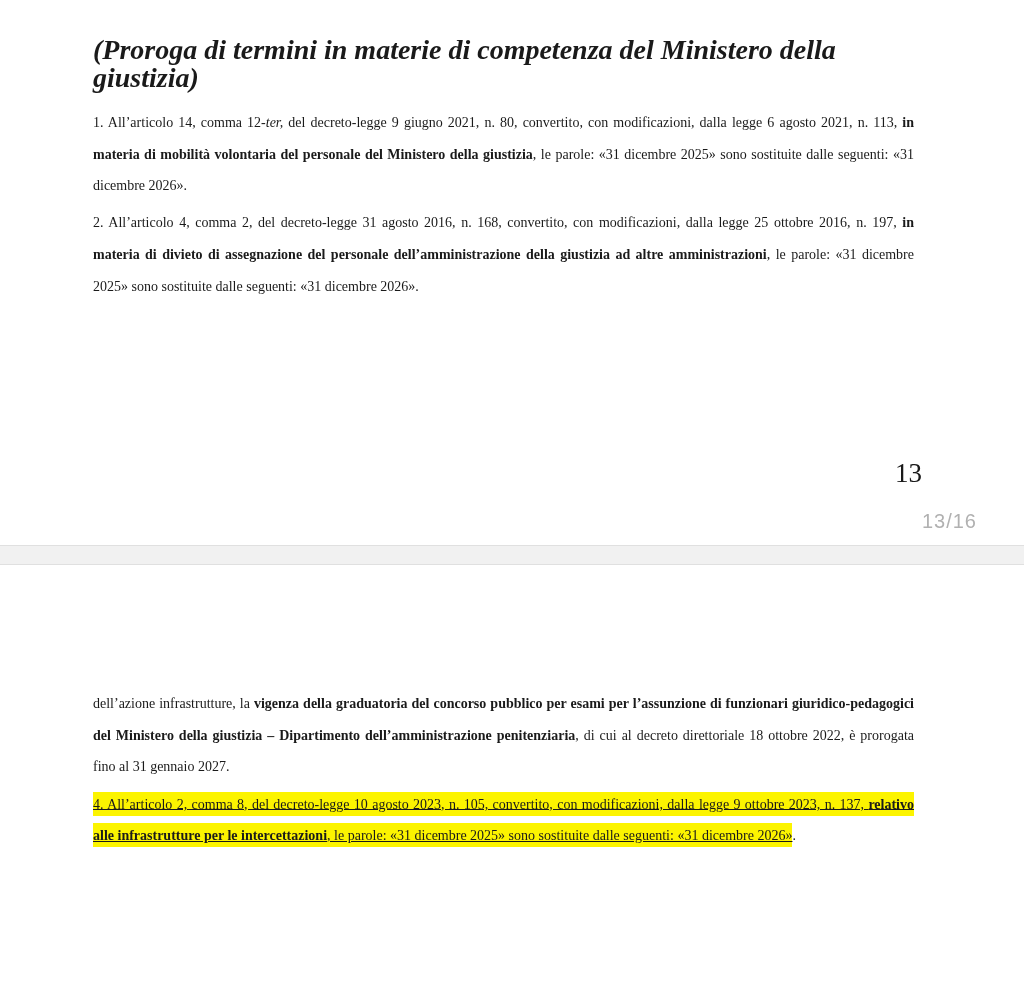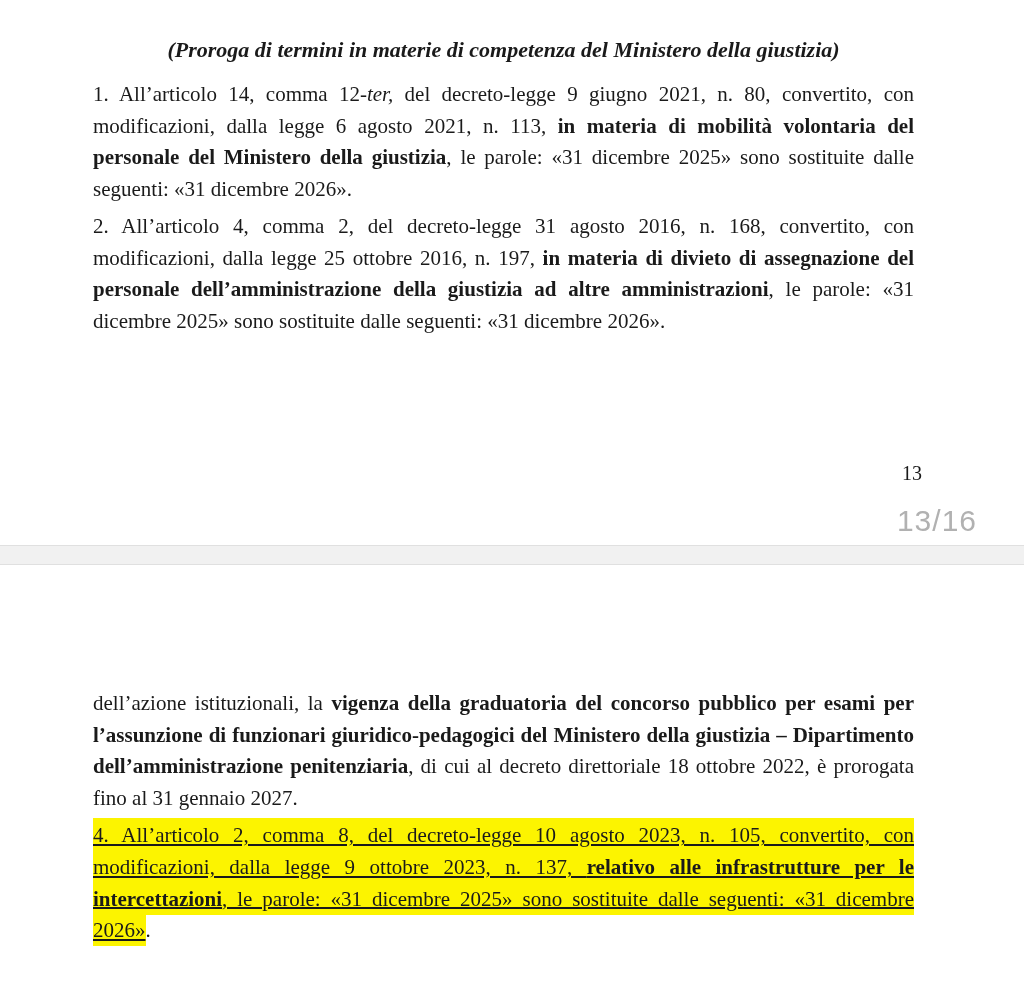--- a/index.html
+++ b/index.html
@@ -11,31 +11,31 @@
   }
   *{margin:0;padding:0;box-sizing:border-box;}
   html,body{width:1024px;height:1002px;background:#ffffff;overflow:hidden;}
   body{font-family:"Liberation Serif","DejaVu Serif",serif;color:var(--text);position:relative;}
 
   .doc-col{position:absolute;left:93px;width:821px;}
   .doc-top{top:31px;}
   .doc-bottom{top:688px;}
 
   .art-title{font-size:23px;font-weight:bold;text-align:center;line-height:27px;}
-  .art-subtitle{font-size:22px;font-weight:bold;font-style:italic;text-align:center;line-height:28px;margin-top:5px;margin-bottom:15px;}
+  .art-subtitle{font-size:28px;font-weight:bold;font-style:italic;text-align:left;line-height:28px;margin-top:5px;margin-bottom:15px;}
 
-  p.law{font-size:21px;line-height:31.7px;text-align:justify;margin:0 0 5px 0;}
+  p.law{font-size:14px;line-height:31.7px;text-align:justify;margin:0 0 5px 0;}
   p.law.force-just{text-align-last:justify;}
   .b{font-weight:bold;}
   .i{font-style:italic;}
 
-  .page-number{position:absolute;top:461px;right:102px;font-size:20px;line-height:24px;}
+  .page-number{position:absolute;top:461px;right:102px;font-size:27px;line-height:24px;}
   .page-indicator{position:absolute;top:503px;right:47px;
     font-family:"Liberation Sans","DejaVu Sans",sans-serif;
-    font-size:30px;line-height:36px;color:var(--indicator-gray);letter-spacing:1px;}
+    font-size:20px;line-height:36px;color:var(--indicator-gray);letter-spacing:1px;}
 
   .page-gap{position:absolute;top:545px;left:0;width:1024px;height:20px;
     background:var(--page-gap-bg);
     border-top:1.5px solid var(--page-gap-border);
     border-bottom:1.5px solid var(--page-gap-border);}
 
   .hl{background:var(--highlight);padding:4.5px 0;
     -webkit-box-decoration-break:clone;box-decoration-break:clone;text-decoration:underline;}
 </style>
 </head>
@@ -50,16 +50,16 @@
 
 </div>
 
 <div class="page-number">13</div>
 
 <div class="page-indicator">13/16</div>
 
 <div class="page-gap"></div>
 
 <div class="doc-col doc-bottom">
-  <p class="law"><span>dell’azione istituzionali, la </span><span class="b">vigenza della graduatoria del concorso pubblico per esami per l’assunzione di funzionari giuridico-pedagogici del Ministero della giustizia – Dipartimento dell’amministrazione penitenziaria</span><span>, di cui al decreto direttoriale 18 ottobre 2022, è prorogata fino al 31 gennaio 2027.</span></p>
+  <p class="law"><span>dell’azione infrastrutture, la </span><span class="b">vigenza della graduatoria del concorso pubblico per esami per l’assunzione di funzionari giuridico-pedagogici del Ministero della giustizia – Dipartimento dell’amministrazione penitenziaria</span><span>, di cui al decreto direttoriale 18 ottobre 2022, è prorogata fino al 31 gennaio 2027.</span></p>
 
   <p class="law"><span class="hl"><span>4. All’articolo 2, comma 8, del decreto-legge 10 agosto 2023, n. 105, convertito, con modificazioni, dalla legge 9 ottobre 2023, n. 137, </span><span class="b">relativo alle infrastrutture per le intercettazioni</span><span>, le parole: «31 dicembre 2025» sono sostituite dalle seguenti: «31 dicembre 2026»</span></span><span>.</span></p>
 </div>
 
 </body></html>

